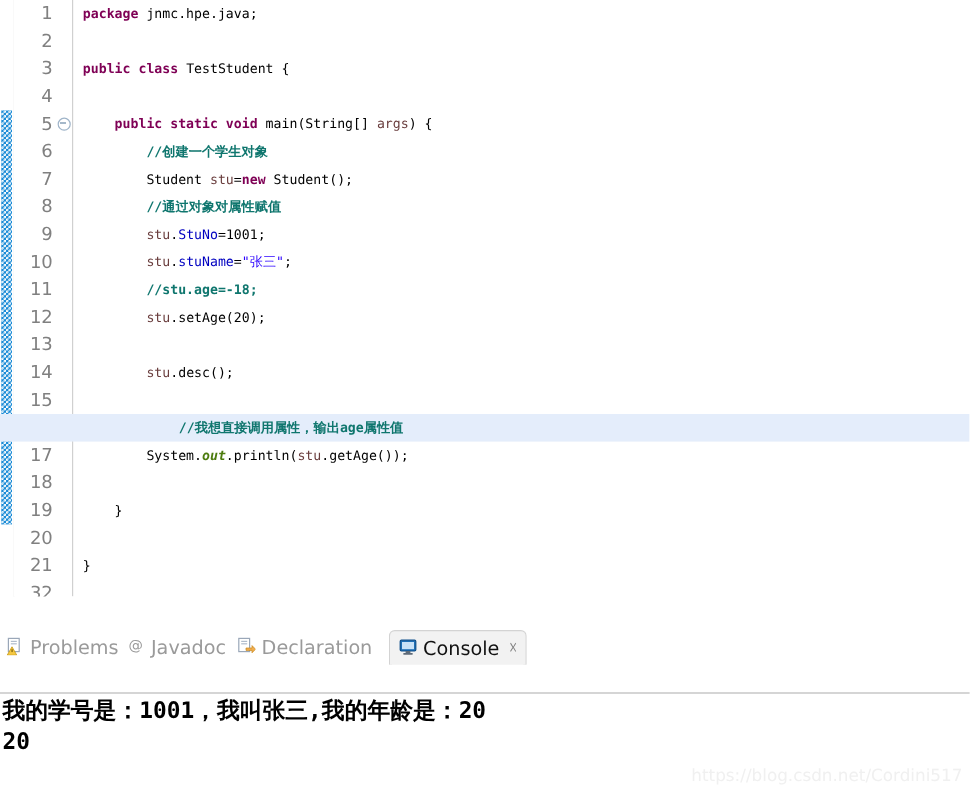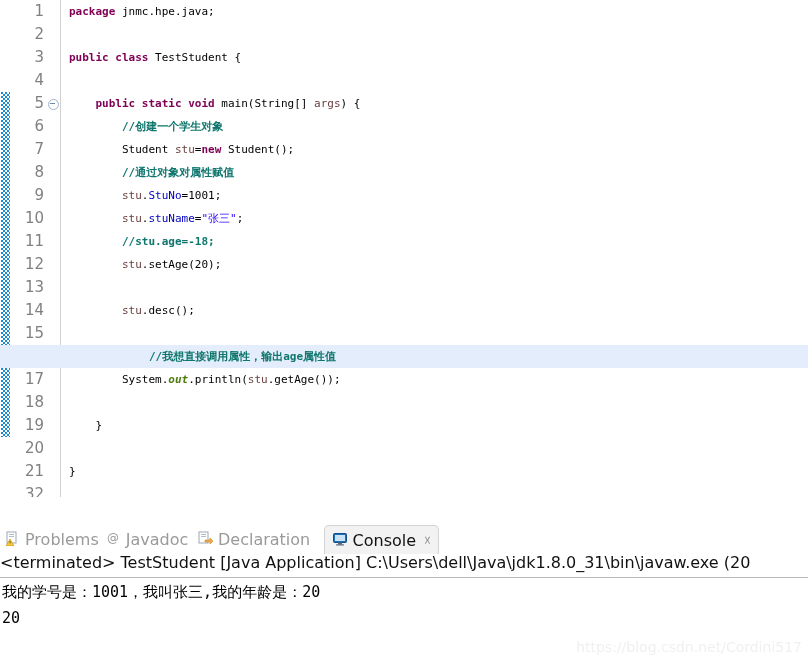--- a/index.html
+++ b/index.html
@@ -195,23 +195,24 @@
     width: 808px; height: 1px;
     background: #b9b9b9;
   }
   .console-body {
     position: absolute;
     left: 0; top: 56px;
     width: 808px;
     height: 84px;
     background: #ffffff;
     font-family: "DejaVu Sans Mono", "Liberation Mono", monospace;
-    font-size: 15px;
+    font-size: 19px;
     color: #000000;
     white-space: pre;
+    font-weight: bold;
   }
   .console-body .oline {
     height: 26px;
     line-height: 26px;
     padding-left: 2px;
   }
   .watermark {
     position: absolute;
     right: 6px;
     bottom: 8px;
@@ -316,19 +317,18 @@
             <rect x="1.5" y="2.5" width="13" height="9" rx="1" fill="#1f6fb5" stroke="#0f4f8a"></rect>
             <rect x="3" y="4" width="10" height="6" fill="#c9e2f7"></rect>
             <rect x="6" y="11.5" width="4" height="2" fill="#5e6a78"></rect>
             <rect x="4" y="13.2" width="8" height="1.4" rx="0.6" fill="#5e6a78"></rect>
           </svg></span>
         <span class="tlbl">Console</span>
         <span class="tclose">☓</span>
       </div>
     </div>
 
-  <div class="console-head">&lt;terminated&gt; TestStudent [Java Application] C:\Users\dell\Java\jdk1.8.0_31\bin\javaw.exe (20</div>
   <div class="console-rule"></div>
 
   <div class="console-body"><div class="oline">我的学号是：1001，我叫张三,我的年龄是：20</div><div class="oline">20</div></div>
 
   <div class="watermark">https://blog.csdn.net/Cordini517</div>
 </div>
 
 </body></html>

